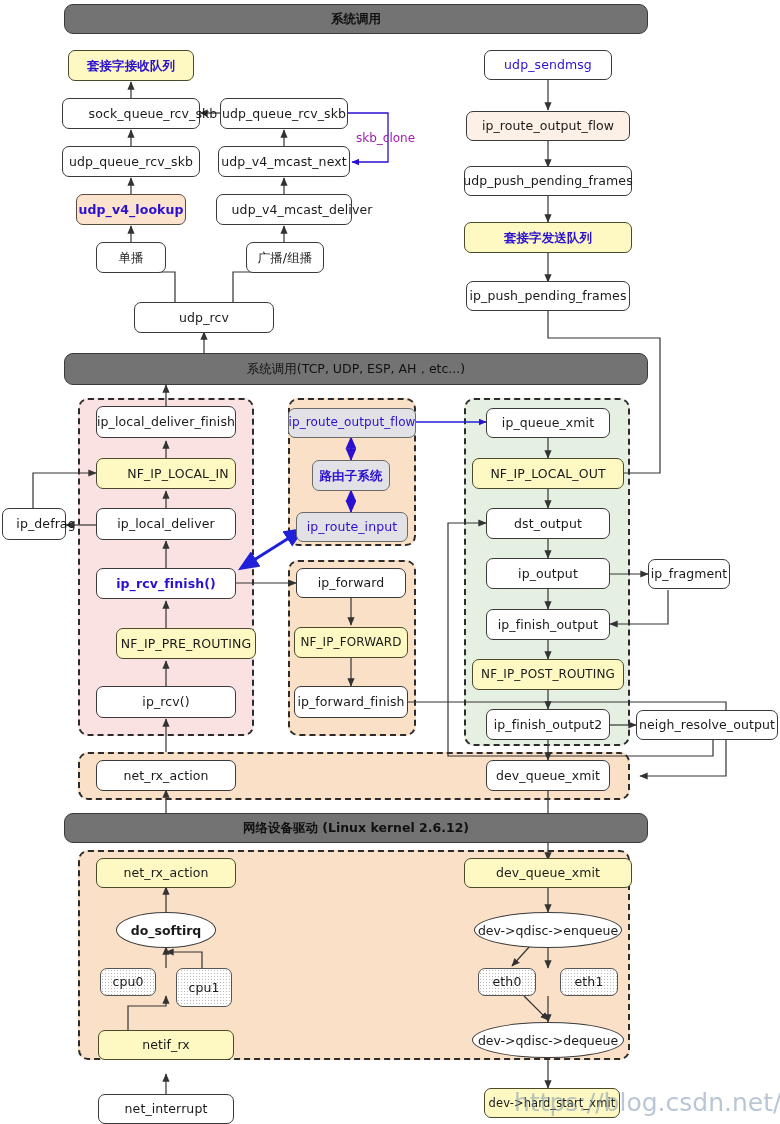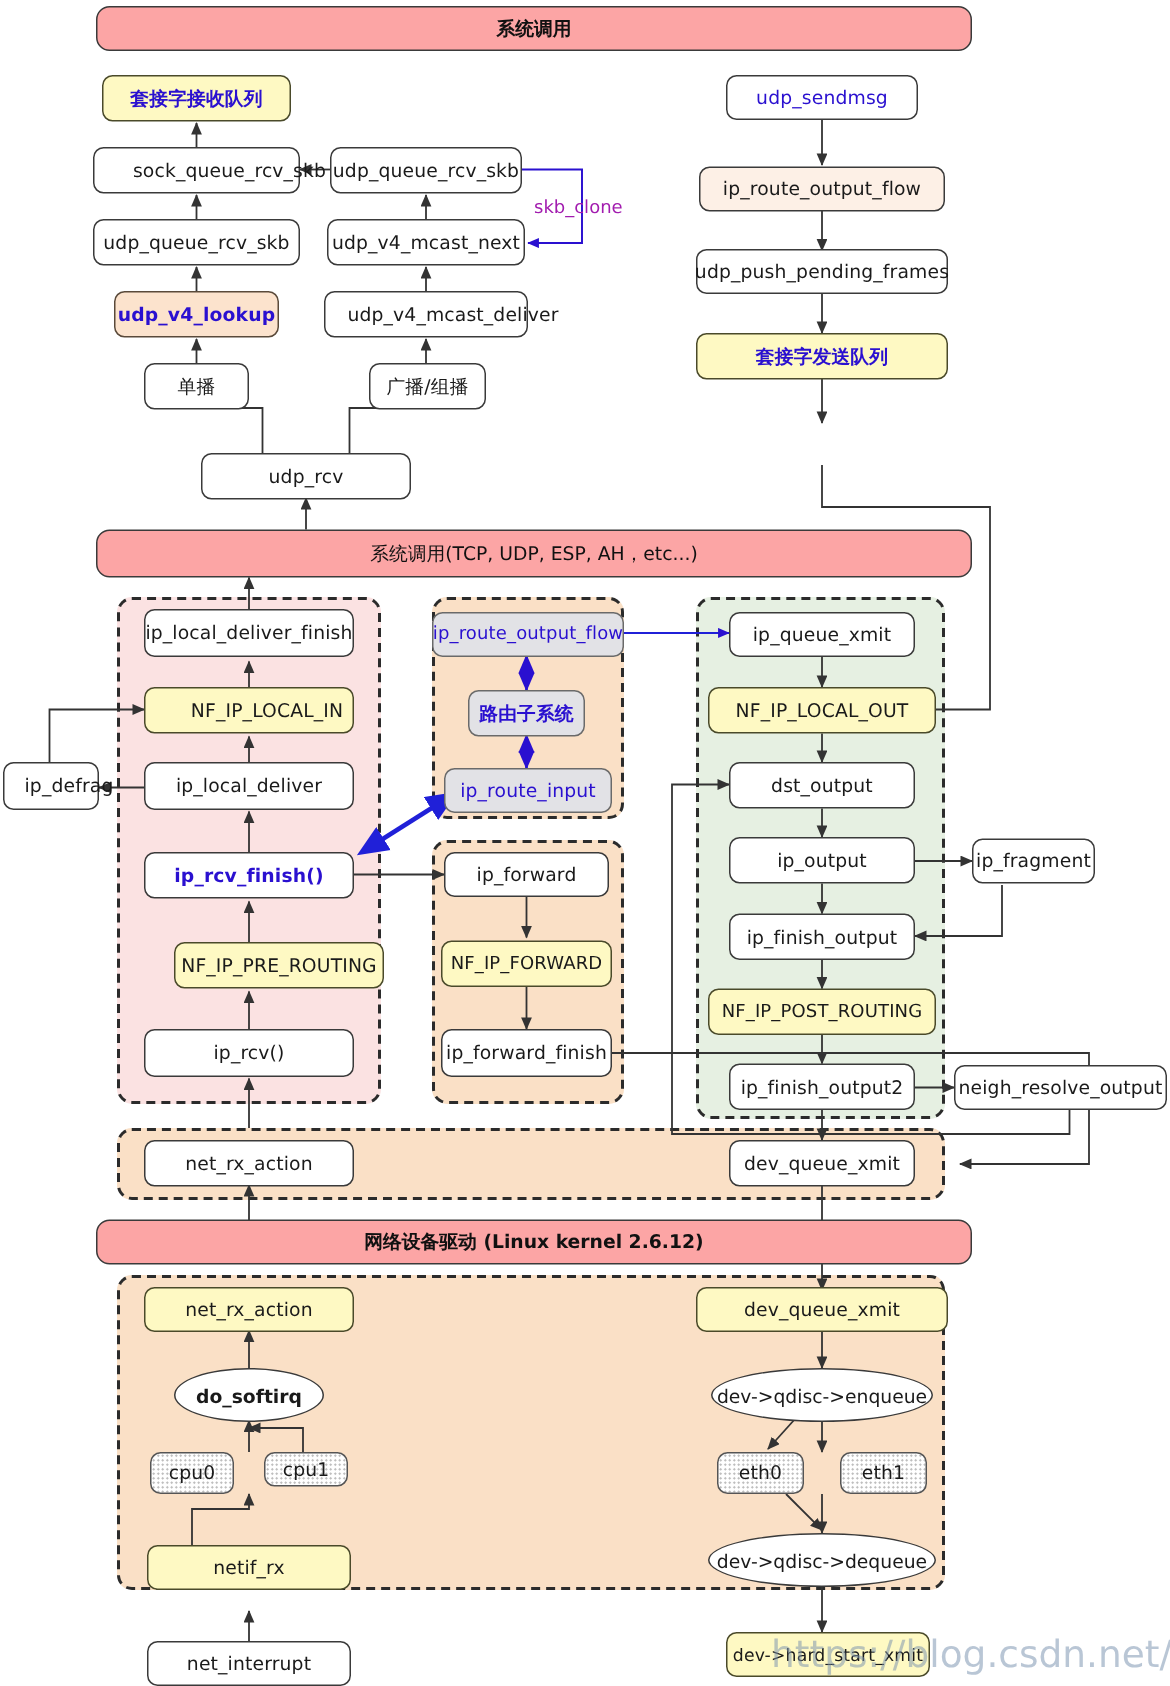--- a/index.html
+++ b/index.html
@@ -14,21 +14,21 @@
   .yellow{background:#fef9c3;border-color:#4a4a2a;}
   .yellow.b{font-weight:bold;color:#2a10d0;}
   .peach{background:#FCE3CD;border-color:#5a4a3a;font-weight:bold;color:#2a10d0;}
   .grayfill{background:#E2E2E6;border-color:#6a6a6a;color:#2a10d0;}
   .dotted{background:#ffffff;border:1px solid #555;
           background-image:radial-gradient(#b9b9b9 0.7px,transparent 0.7px);
           background-size:3px 3px;}
   .blueT{color:#2a10d0;}
   .boldblue{font-weight:bold;color:#2a10d0;}
   .bar{position:absolute;box-sizing:border-box;border:1px solid #3a3a3a;border-radius:9px;
-       background:#fca5a5;display:flex;align-items:center;justify-content:center;
+       background:#737373;display:flex;align-items:center;justify-content:center;
        font-size:12.5px;color:#111;}
   .bar.cn{font-weight:bold;}
   .ell{position:absolute;box-sizing:border-box;border:1px solid #3a3a3a;border-radius:50%;
        background:#fff;display:flex;align-items:center;justify-content:center;
        font-size:12.5px;color:#1a1a1a;text-align:center;}
   .region{position:absolute;box-sizing:border-box;border:2px dashed #2b2b2b;border-radius:10px;}
   .r-pink{background:#FBE2E2;}
   .r-orange{background:#FAE0C6;}
   .r-green{background:#E6F0E2;}
   .lbl{position:absolute;font-size:12px;color:#a21caf;}
@@ -177,20 +177,21 @@
   <div class="node" style="left:216px;top:194px;width:136px;height:31px;padding-left:36px;">udp_v4_mcast_deliver</div>
   <div class="node" style="left:246px;top:242px;width:78px;height:31px;">广播/组播</div>
   <div class="node" style="left:134px;top:302px;width:140px;height:31px;">udp_rcv</div>
 
   <div class="lbl" style="left:356px;top:131px;">skb_clone</div>
 
   <div class="node blueT" style="left:484px;top:50px;width:128px;height:30px;">udp_sendmsg</div>
   <div class="node" style="left:466px;top:111px;width:164px;height:30px;background:#FDF0E6;">ip_route_output_flow</div>
   <div class="node" style="left:464px;top:166px;width:168px;height:30px;">udp_push_pending_frames</div>
   <div class="node yellow b" style="left:464px;top:222px;width:168px;height:31px;">套接字发送队列</div>
+  <div class="node" style="left:466px;top:281px;width:164px;height:30px;">ip_push_pending_frames</div>
 
   <div class="bar" style="left:64px;top:353px;width:584px;height:32px;">系统调用(TCP, UDP, ESP, AH，etc...)</div>
 
   <div class="node" style="left:96px;top:406px;width:140px;height:32px;">ip_local_deliver_finish</div>
   <div class="node yellow" style="left:96px;top:458px;width:140px;height:31px;padding-left:24px;">NF_IP_LOCAL_IN</div>
   <div class="node" style="left:96px;top:508px;width:140px;height:32px;">ip_local_deliver</div>
   <div class="node boldblue" style="left:96px;top:568px;width:140px;height:31px;">ip_rcv_finish()</div>
   <div class="node yellow" style="left:96px;top:628px;width:140px;height:31px;margin-left:20px;">NF_IP_PRE_ROUTING</div>
   <div class="node" style="left:96px;top:686px;width:140px;height:32px;">ip_rcv()</div>
   <div class="node" style="left:2px;top:508px;width:64px;height:32px;padding-left:24px;">ip_defrag</div>
@@ -214,21 +215,21 @@
   <div class="node" style="left:636px;top:710px;width:142px;height:30px;">neigh_resolve_output</div>
 
   <div class="node" style="left:96px;top:760px;width:140px;height:31px;">net_rx_action</div>
   <div class="node" style="left:486px;top:760px;width:124px;height:31px;">dev_queue_xmit</div>
 
   <div class="bar cn" style="left:64px;top:813px;width:584px;height:30px;">网络设备驱动 (Linux kernel 2.6.12)</div>
 
   <div class="node yellow" style="left:96px;top:858px;width:140px;height:30px;">net_rx_action</div>
   <div class="ell boldblue" style="left:116px;top:912px;width:100px;height:36px;">do_softirq</div>
   <div class="node dotted" style="left:100px;top:968px;width:56px;height:28px;">cpu0</div>
-  <div class="node dotted" style="left:176px;top:968px;width:56px;height:23px;">cpu1</div>
+  <div class="node dotted" style="left:176px;top:968px;width:56px;height:39px;">cpu1</div>
   <div class="node yellow" style="left:98px;top:1030px;width:136px;height:30px;">netif_rx</div>
   <div class="node" style="left:98px;top:1094px;width:136px;height:30px;">net_interrupt</div>
 
   <div class="node yellow" style="left:464px;top:858px;width:168px;height:30px;">dev_queue_xmit</div>
   <div class="ell" style="left:474px;top:912px;width:148px;height:36px;">dev-&gt;qdisc-&gt;enqueue</div>
   <div class="node dotted" style="left:478px;top:968px;width:58px;height:28px;">eth0</div>
   <div class="node dotted" style="left:560px;top:968px;width:58px;height:28px;">eth1</div>
   <div class="ell" style="left:472px;top:1022px;width:152px;height:36px;">dev-&gt;qdisc-&gt;dequeue</div>
   <div class="node yellow" style="left:484px;top:1088px;width:136px;height:30px;font-size:11.5px;">dev-&gt;hard_start_xmit</div>
 

